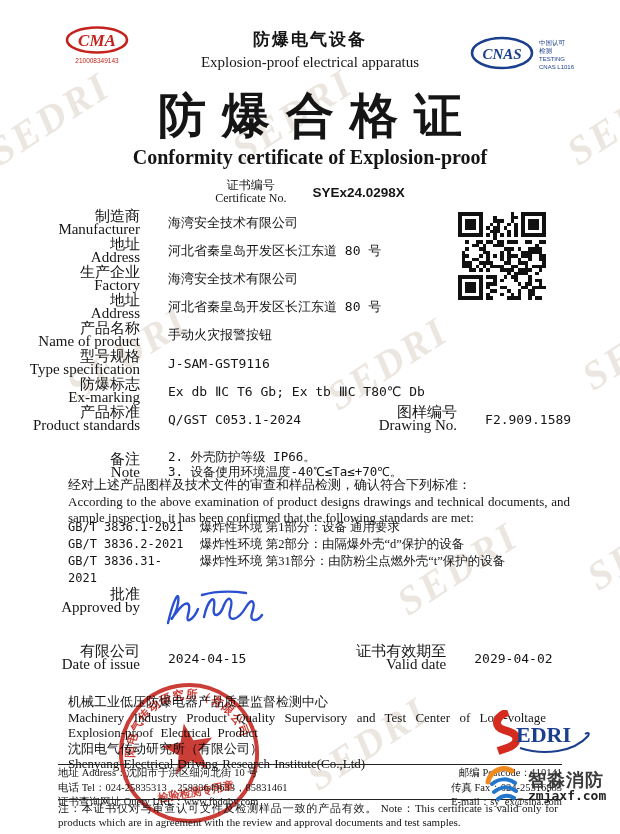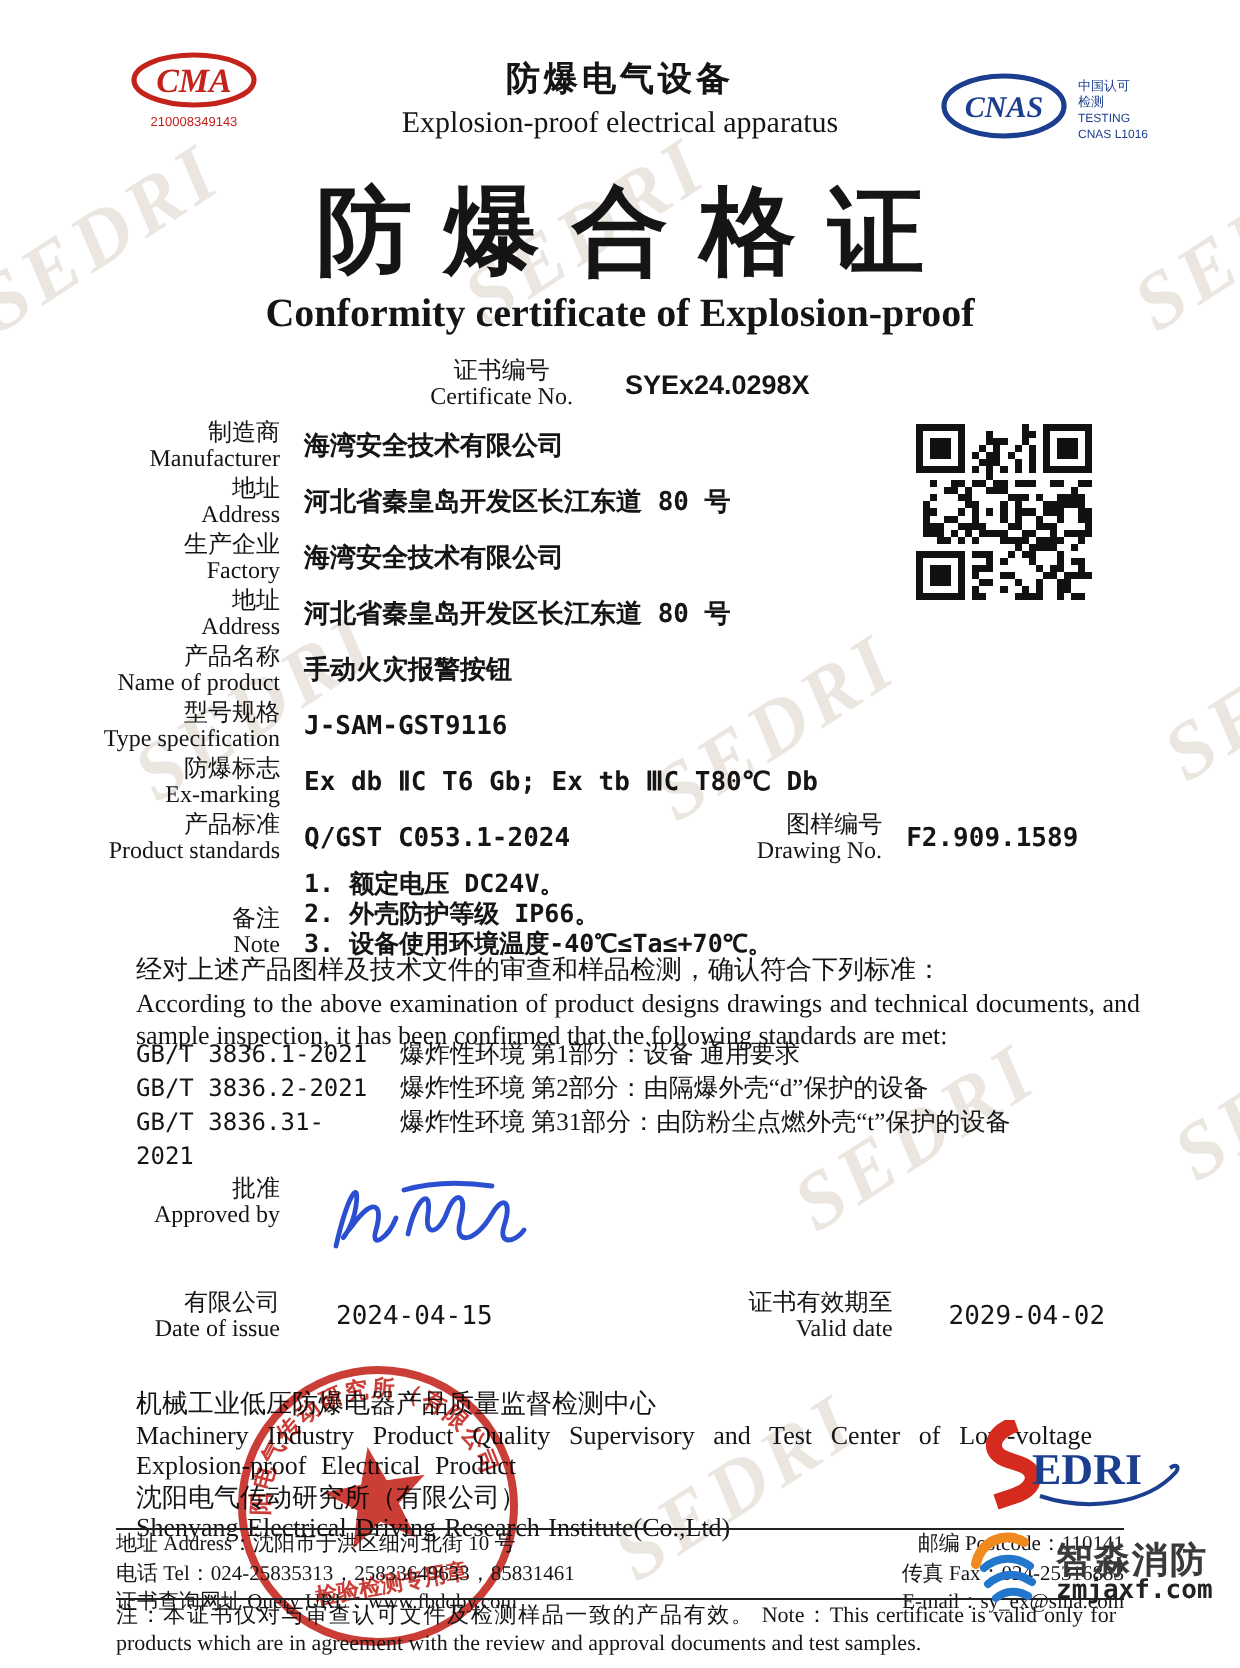--- a/index.html
+++ b/index.html
@@ -19,22 +19,22 @@
              font-size:48px;font-weight:900;letter-spacing:16px;padding-left:16px;box-sizing:border-box;}
   .sub-title{position:absolute;top:146px;left:0;width:620px;text-align:center;
              font-size:20px;font-weight:700;}
   
   .certno{position:absolute;top:179px;left:0;width:620px;display:flex;justify-content:center;align-items:center;}
   .certno .lbl{text-align:center;font-size:12px;line-height:13px;}
   .certno .val{margin-left:26px;font-family:Liberation Sans, sans-serif;font-size:13.5px;font-weight:600;}
   
   .fields{position:absolute;top:209px;left:0;width:620px;}
   .frow{display:flex;align-items:center;min-height:28px;}
-  .flabel{width:140px;text-align:right;font-size:12px;line-height:13px;flex:none;}
-  .fvalue{margin-left:12px;font-family:"DejaVu Sans Mono",monospace;font-size:13px;white-space:nowrap;font-weight:bold;}
+  .flabel{width:140px;text-align:right;font-size:15px;line-height:13px;flex:none;}
+  .fvalue{margin-left:28px;font-family:"DejaVu Sans Mono",monospace;font-size:13px;white-space:nowrap;}
   .pair2{display:flex;align-items:center;margin-left:46px;}
   .pair2 .flabel{width:110px;}
   .note-lines div{font-family:"DejaVu Sans Mono",monospace;font-size:12.5px;line-height:15px;}
   .frow.note{align-items:flex-end;min-height:46px;}
   
   .statement{position:absolute;top:477px;left:68px;width:502px;font-size:13px;line-height:16.5px;}
   .statement .en{text-align:justify;}
   .standards{position:absolute;top:519px;left:68px;width:520px;font-size:12.5px;}
   .std-row{display:flex;line-height:17px;}
   .std-code{width:118px;flex:none;font-family:"DejaVu Sans Mono",monospace;font-size:12px;}
@@ -384,21 +384,20 @@
           </div>
         <div class="fvalue">F2.909.1589</div>
       </div>
     </div>
     <div class="frow note">
       <div class="flabel">
           <div>备注</div>
           <div>Note</div>
         </div>
       <div class="fvalue note-lines" style="white-space:normal">
-        <div>1. 额定电压 DC24V。</div>
         <div>2. 外壳防护等级 IP66。</div>
         <div>3. 设备使用环境温度-40℃≤Ta≤+70℃。</div>
       </div>
     </div>
   </div>
 
   <div class="statement">
     <div>经对上述产品图样及技术文件的审查和样品检测，确认符合下列标准：</div>
     <div class="en">According to the above examination of product designs drawings and technical documents, and sample inspection, it has been confirmed that the following standards are met:</div>
   </div>

